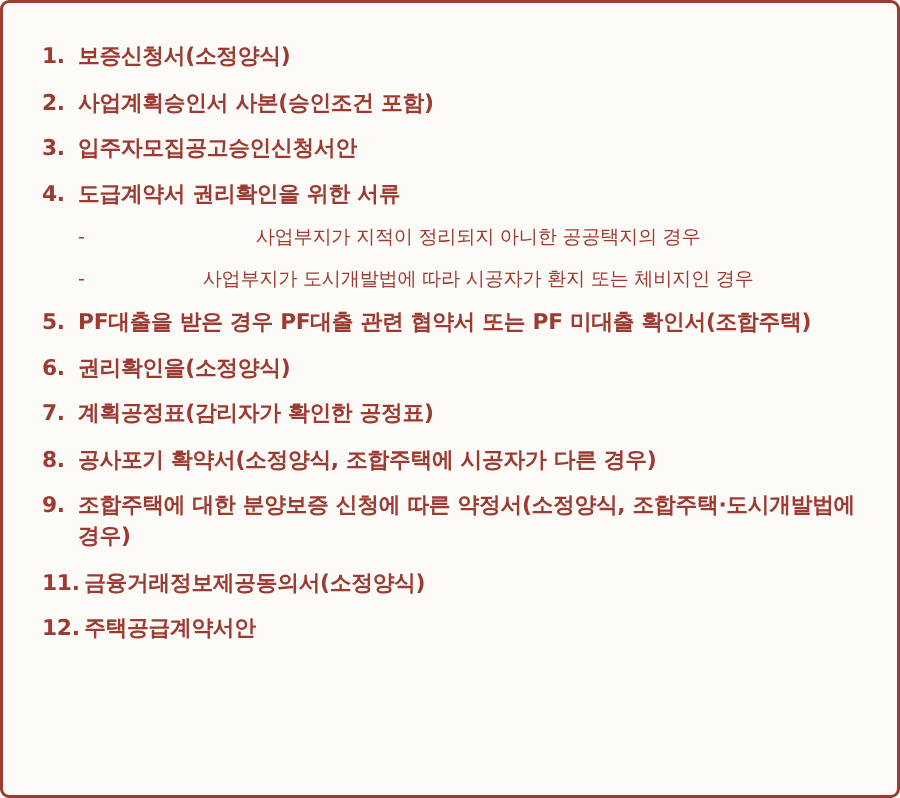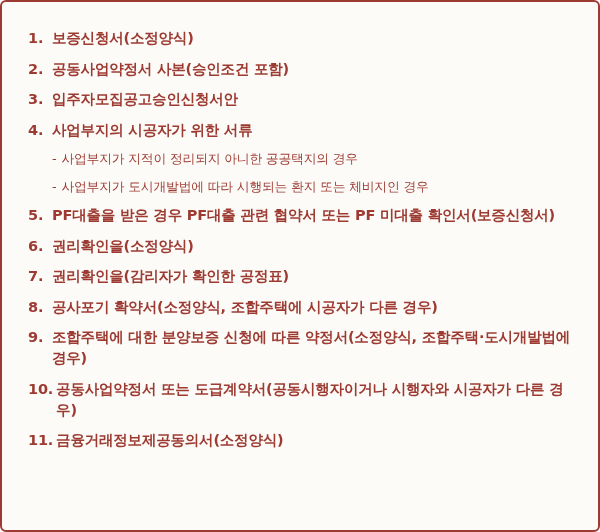--- a/index.html
+++ b/index.html
@@ -54,89 +54,90 @@
     margin-left: 24px;
     font-weight: 500;
     letter-spacing: -0.2px;
   }
   .sub .dash {
     flex: 0 0 auto;
     margin-right: 5px;
   }
   .sub .txt {
     flex: 1 1 auto;
+    text-align: center;
   }
 </style>
 </head>
 <body>
 
 <div class="doc-panel">
   <div class="list">
 
     <div class="item">
       <span class="num">1.</span>
       <span class="txt">보증신청서(소정양식)</span>
     </div>
 
     <div class="item">
       <span class="num">2.</span>
-      <span class="txt">공동사업약정서 사본(승인조건 포함)</span>
+      <span class="txt">사업계획승인서 사본(승인조건 포함)</span>
     </div>
 
     <div class="item">
       <span class="num">3.</span>
       <span class="txt">입주자모집공고승인신청서안</span>
     </div>
 
     <div class="item">
       <span class="num">4.</span>
-      <span class="txt">사업부지의 시공자가 위한 서류</span>
+      <span class="txt">도급계약서 권리확인을 위한 서류</span>
     </div>
 
     <div class="sub">
       <span class="dash">-</span>
       <span class="txt">사업부지가 지적이 정리되지 아니한 공공택지의 경우</span>
     </div>
 
     <div class="sub">
       <span class="dash">-</span>
-      <span class="txt">사업부지가 도시개발법에 따라 시행되는 환지 또는 체비지인 경우</span>
+      <span class="txt">사업부지가 도시개발법에 따라 시공자가 환지 또는 체비지인 경우</span>
     </div>
 
     <div class="item">
       <span class="num">5.</span>
-      <span class="txt">PF대출을 받은 경우 PF대출 관련 협약서 또는 PF 미대출 확인서(보증신청서)</span>
+      <span class="txt">PF대출을 받은 경우 PF대출 관련 협약서 또는 PF 미대출 확인서(조합주택)</span>
     </div>
 
     <div class="item">
       <span class="num">6.</span>
       <span class="txt">권리확인을(소정양식)</span>
     </div>
 
     <div class="item">
       <span class="num">7.</span>
-      <span class="txt">권리확인을(감리자가 확인한 공정표)</span>
+      <span class="txt">계획공정표(감리자가 확인한 공정표)</span>
     </div>
 
     <div class="item">
       <span class="num">8.</span>
       <span class="txt">공사포기 확약서(소정양식, 조합주택에 시공자가 다른 경우)</span>
     </div>
 
     <div class="item">
       <span class="num">9.</span>
       <span class="txt">조합주택에 대한 분양보증 신청에 따른 약정서(소정양식, 조합주택·도시개발법에 경우)</span>
     </div>
 
-    <div class="item">
-      <span class="num">10.</span>
-      <span class="txt">공동사업약정서 또는 도급계약서(공동시행자이거나 시행자와 시공자가 다른 경우)</span>
-    </div>
 
     <div class="item">
       <span class="num">11.</span>
       <span class="txt">금융거래정보제공동의서(소정양식)</span>
     </div>
 
+    <div class="item">
+      <span class="num">12.</span>
+      <span class="txt">주택공급계약서안</span>
+    </div>
 
 
   </div>
 </div>
 
 </body></html>

